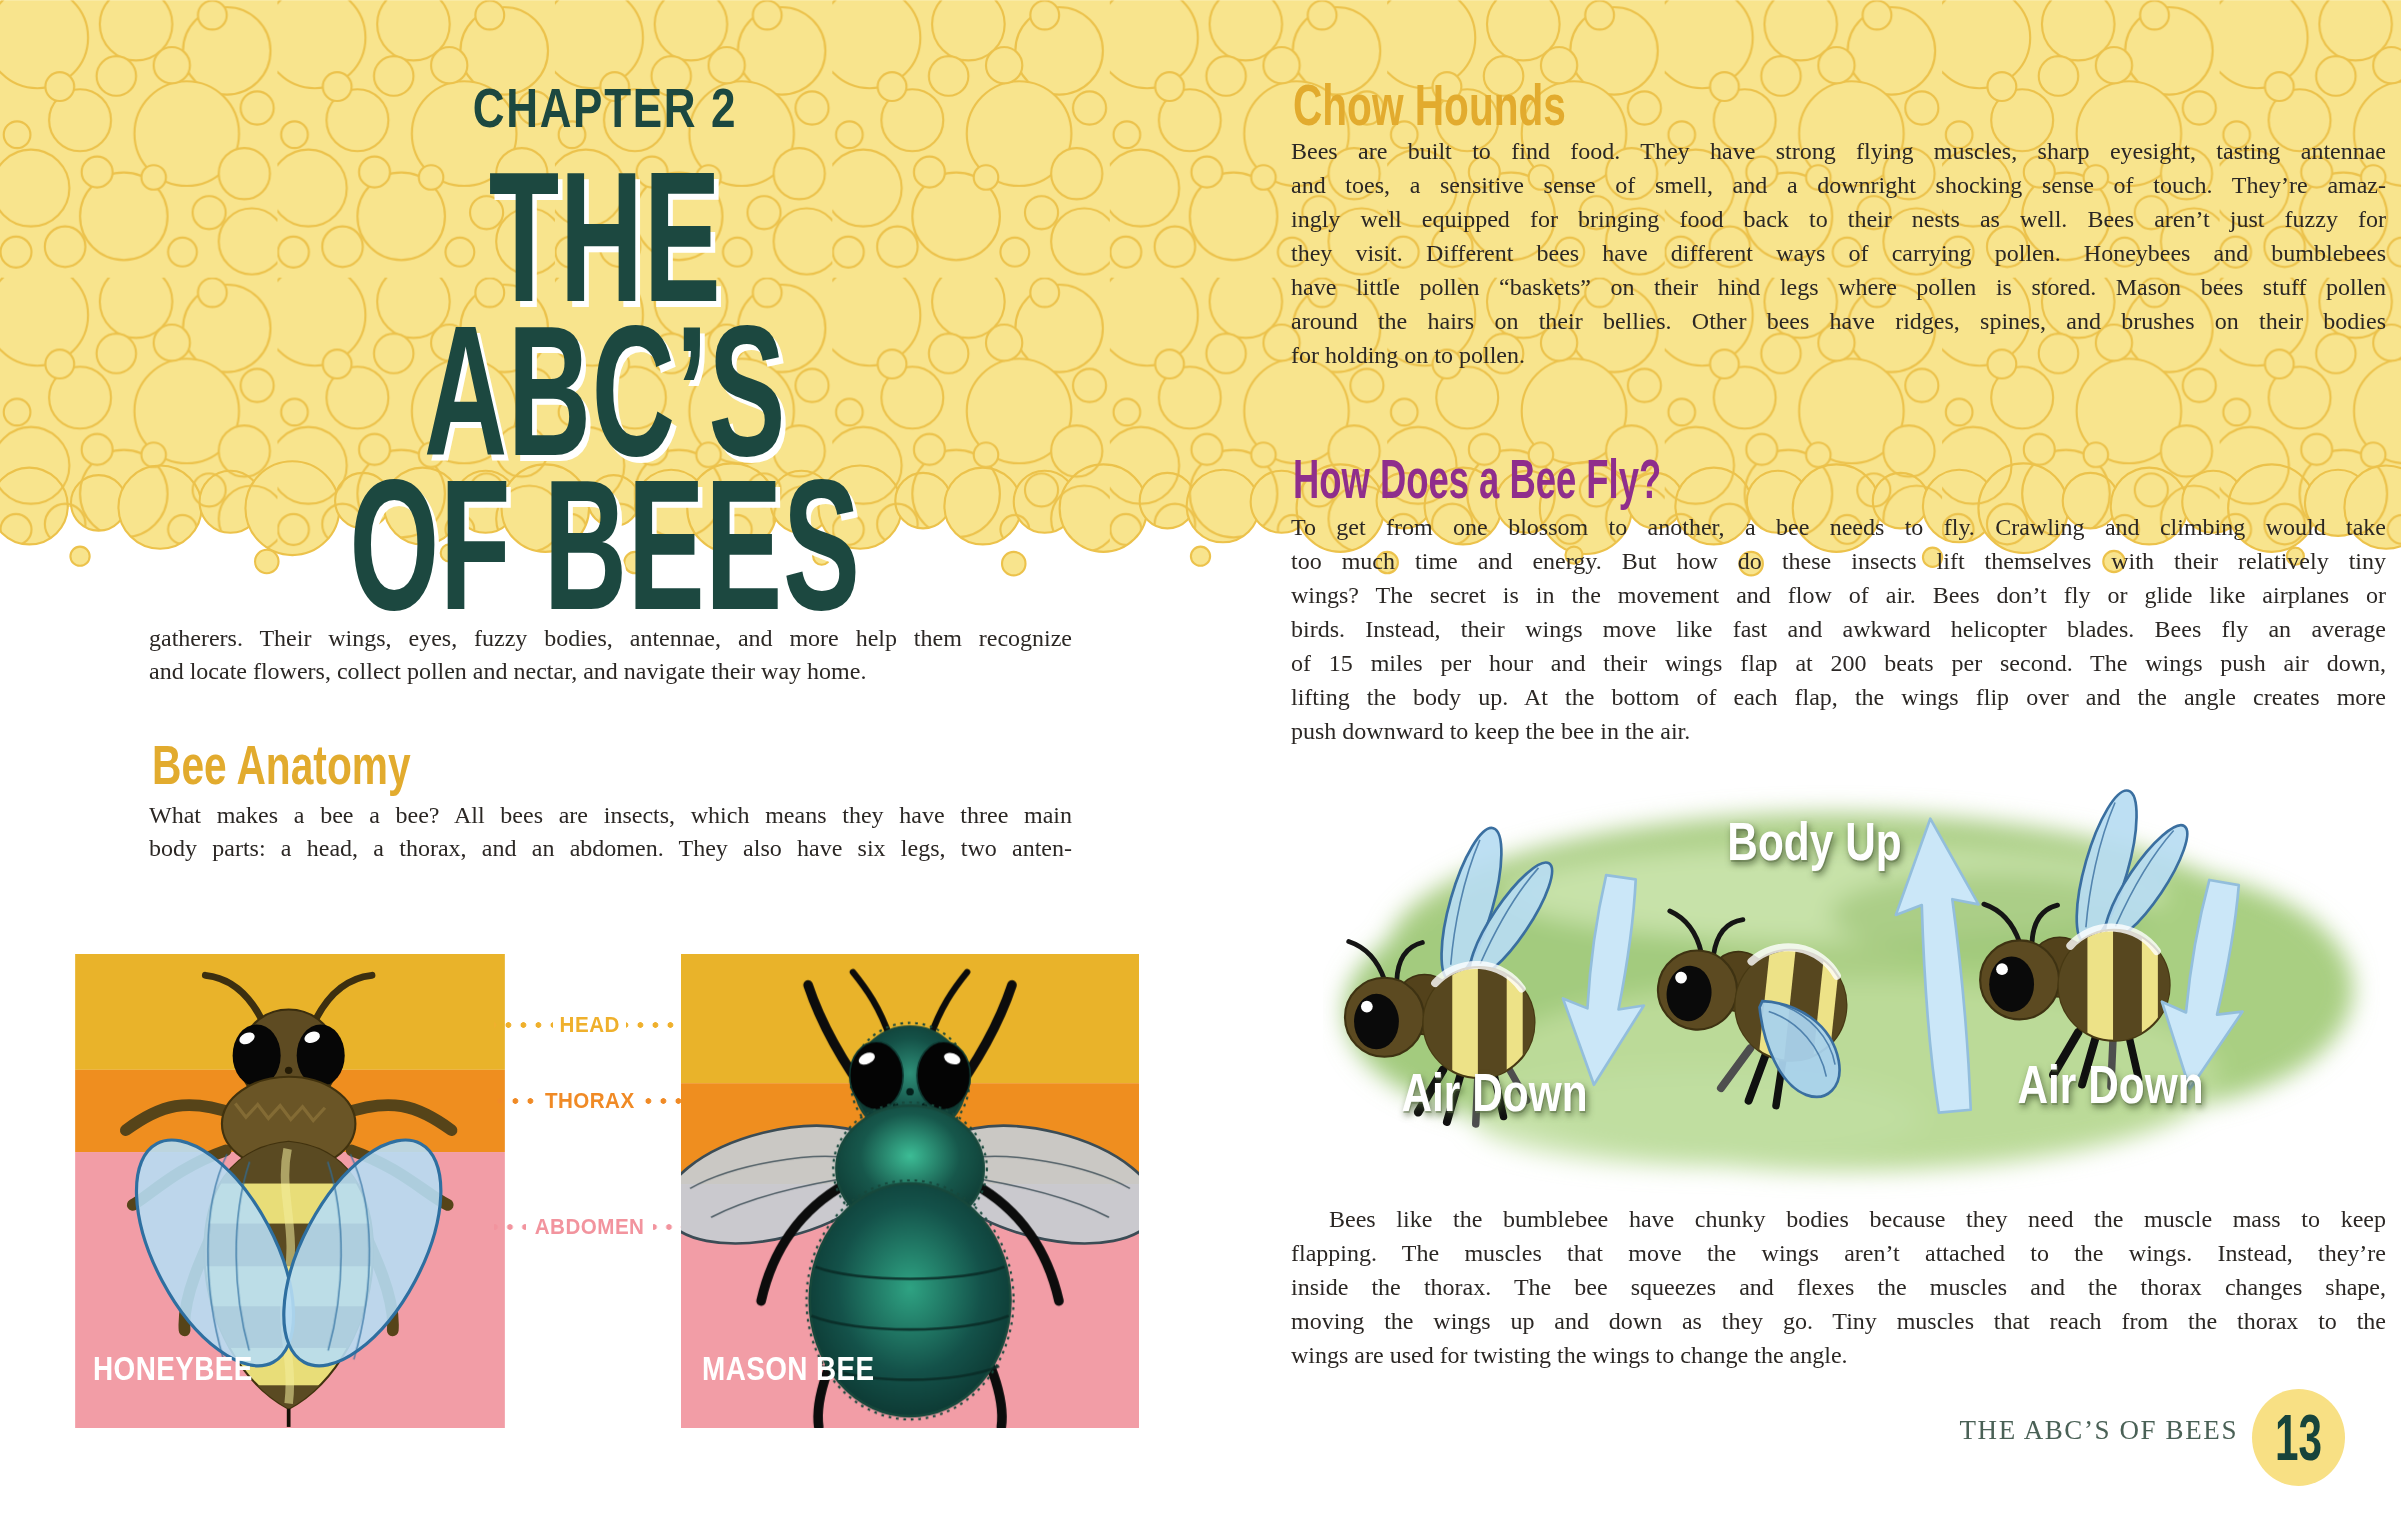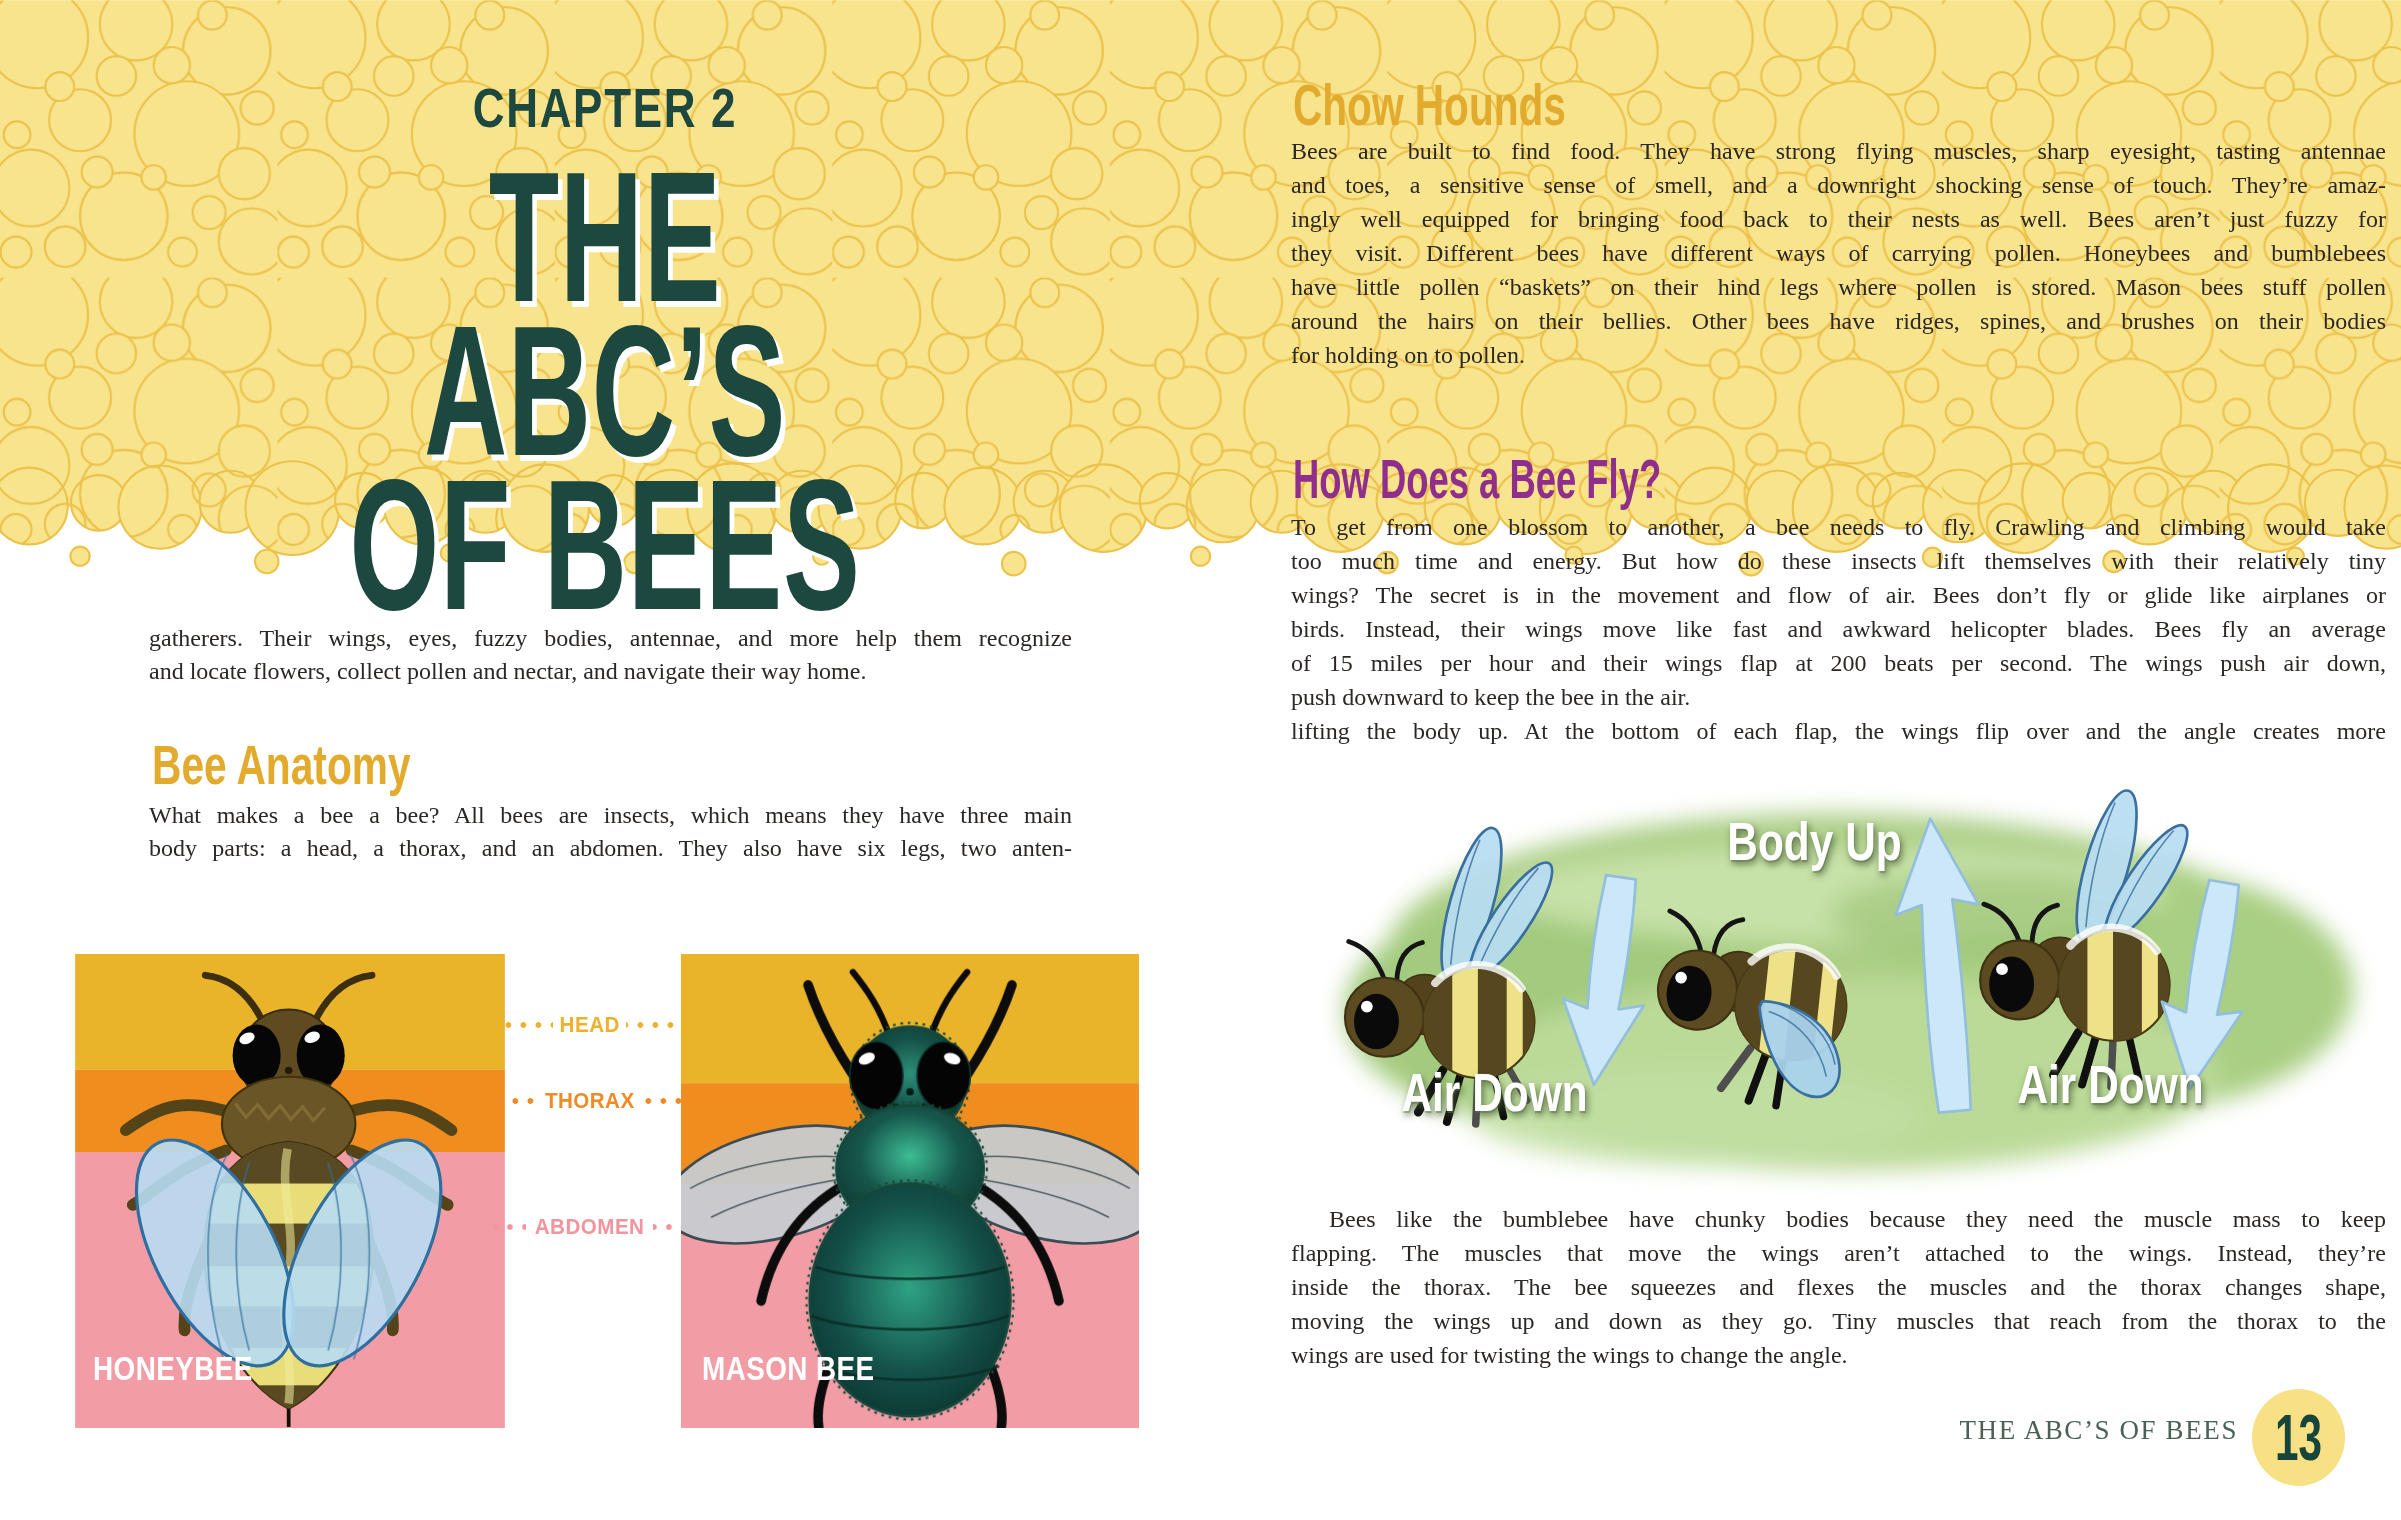--- a/index.html
+++ b/index.html
@@ -317,22 +317,22 @@
 <div class="abs h-display h-purple" style="left:1293px;top:451px;font-size:56px;">
   <span style="transform:scaleX(0.65);">How Does a Bee Fly?</span>
 </div>
 
 <div class="abs para" style="left:1291px;top:510px;width:1095px;">
     <div class="line">To get from one blossom to another, a bee needs to fly. Crawling and climbing would take</div>
     <div class="line">too much time and energy. But how do these insects lift themselves with their relatively tiny</div>
     <div class="line">wings? The secret is in the movement and flow of air. Bees don’t fly or glide like airplanes or</div>
     <div class="line">birds. Instead, their wings move like fast and awkward helicopter blades. Bees fly an average</div>
     <div class="line">of 15 miles per hour and their wings flap at 200 beats per second. The wings push air down,</div>
+    <div class="line">lifting the body up. At the bottom of each flap, the wings flip over and the angle creates more</div>
     <div class="line last">push downward to keep the bee in the air.</div>
-    <div class="line">lifting the body up. At the bottom of each flap, the wings flip over and the angle creates more</div>
   </div>
 
 <svg class="abs" style="left:1323px;top:776px" width="1057" height="427" viewBox="0 0 1980 800">
   <defs>
     <filter id="blur22" x="-30%" y="-30%" width="160%" height="160%">
         <feGaussianBlur stdDeviation="22"></feGaussianBlur>
       </filter>
     <clipPath id="cbL">
         <circle cx="272" cy="302" r="104"></circle>
       </clipPath>

